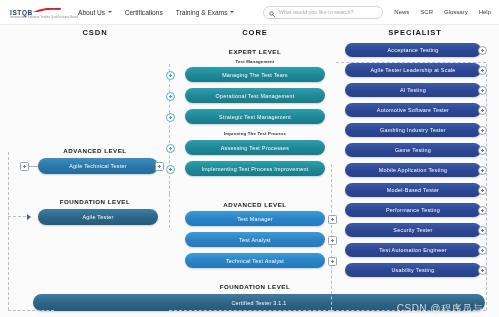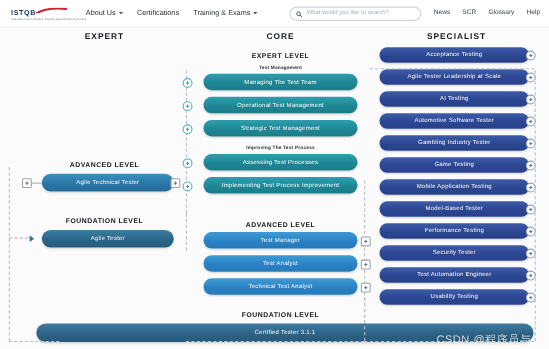--- a/index.html
+++ b/index.html
@@ -156,21 +156,21 @@
     </div>
     <a>News</a>
     <a>SCR</a>
     <a>Glossary</a>
     <a>Help</a>
   </div>
 </div>
 
 <div class="canvas">
 
-  <div class="col-head" style="left:40px;top:4px;width:110px;">EXPERT</div>
+  <div class="col-head" style="left:40px;top:4px;width:110px;">CSDN</div>
   <div class="col-head" style="left:195px;top:4px;width:120px;">CORE</div>
   <div class="col-head" style="left:355px;top:4px;width:120px;">SPECIALIST</div>
 
   <div class="dash v" style="left:8px;top:128px;height:158px;"></div>
   <div class="dash h" style="left:8px;top:286px;width:46px;"></div>
   <div class="dash h" style="left:8px;top:192px;width:18px;"></div>
   <div class="solid h" style="left:21px;top:142px;width:17px;"></div>
   <div class="solid v" style="left:21px;top:142px;height:0px;"></div>
 
   <div class="dash v" style="left:169px;top:40px;height:130px;"></div>

